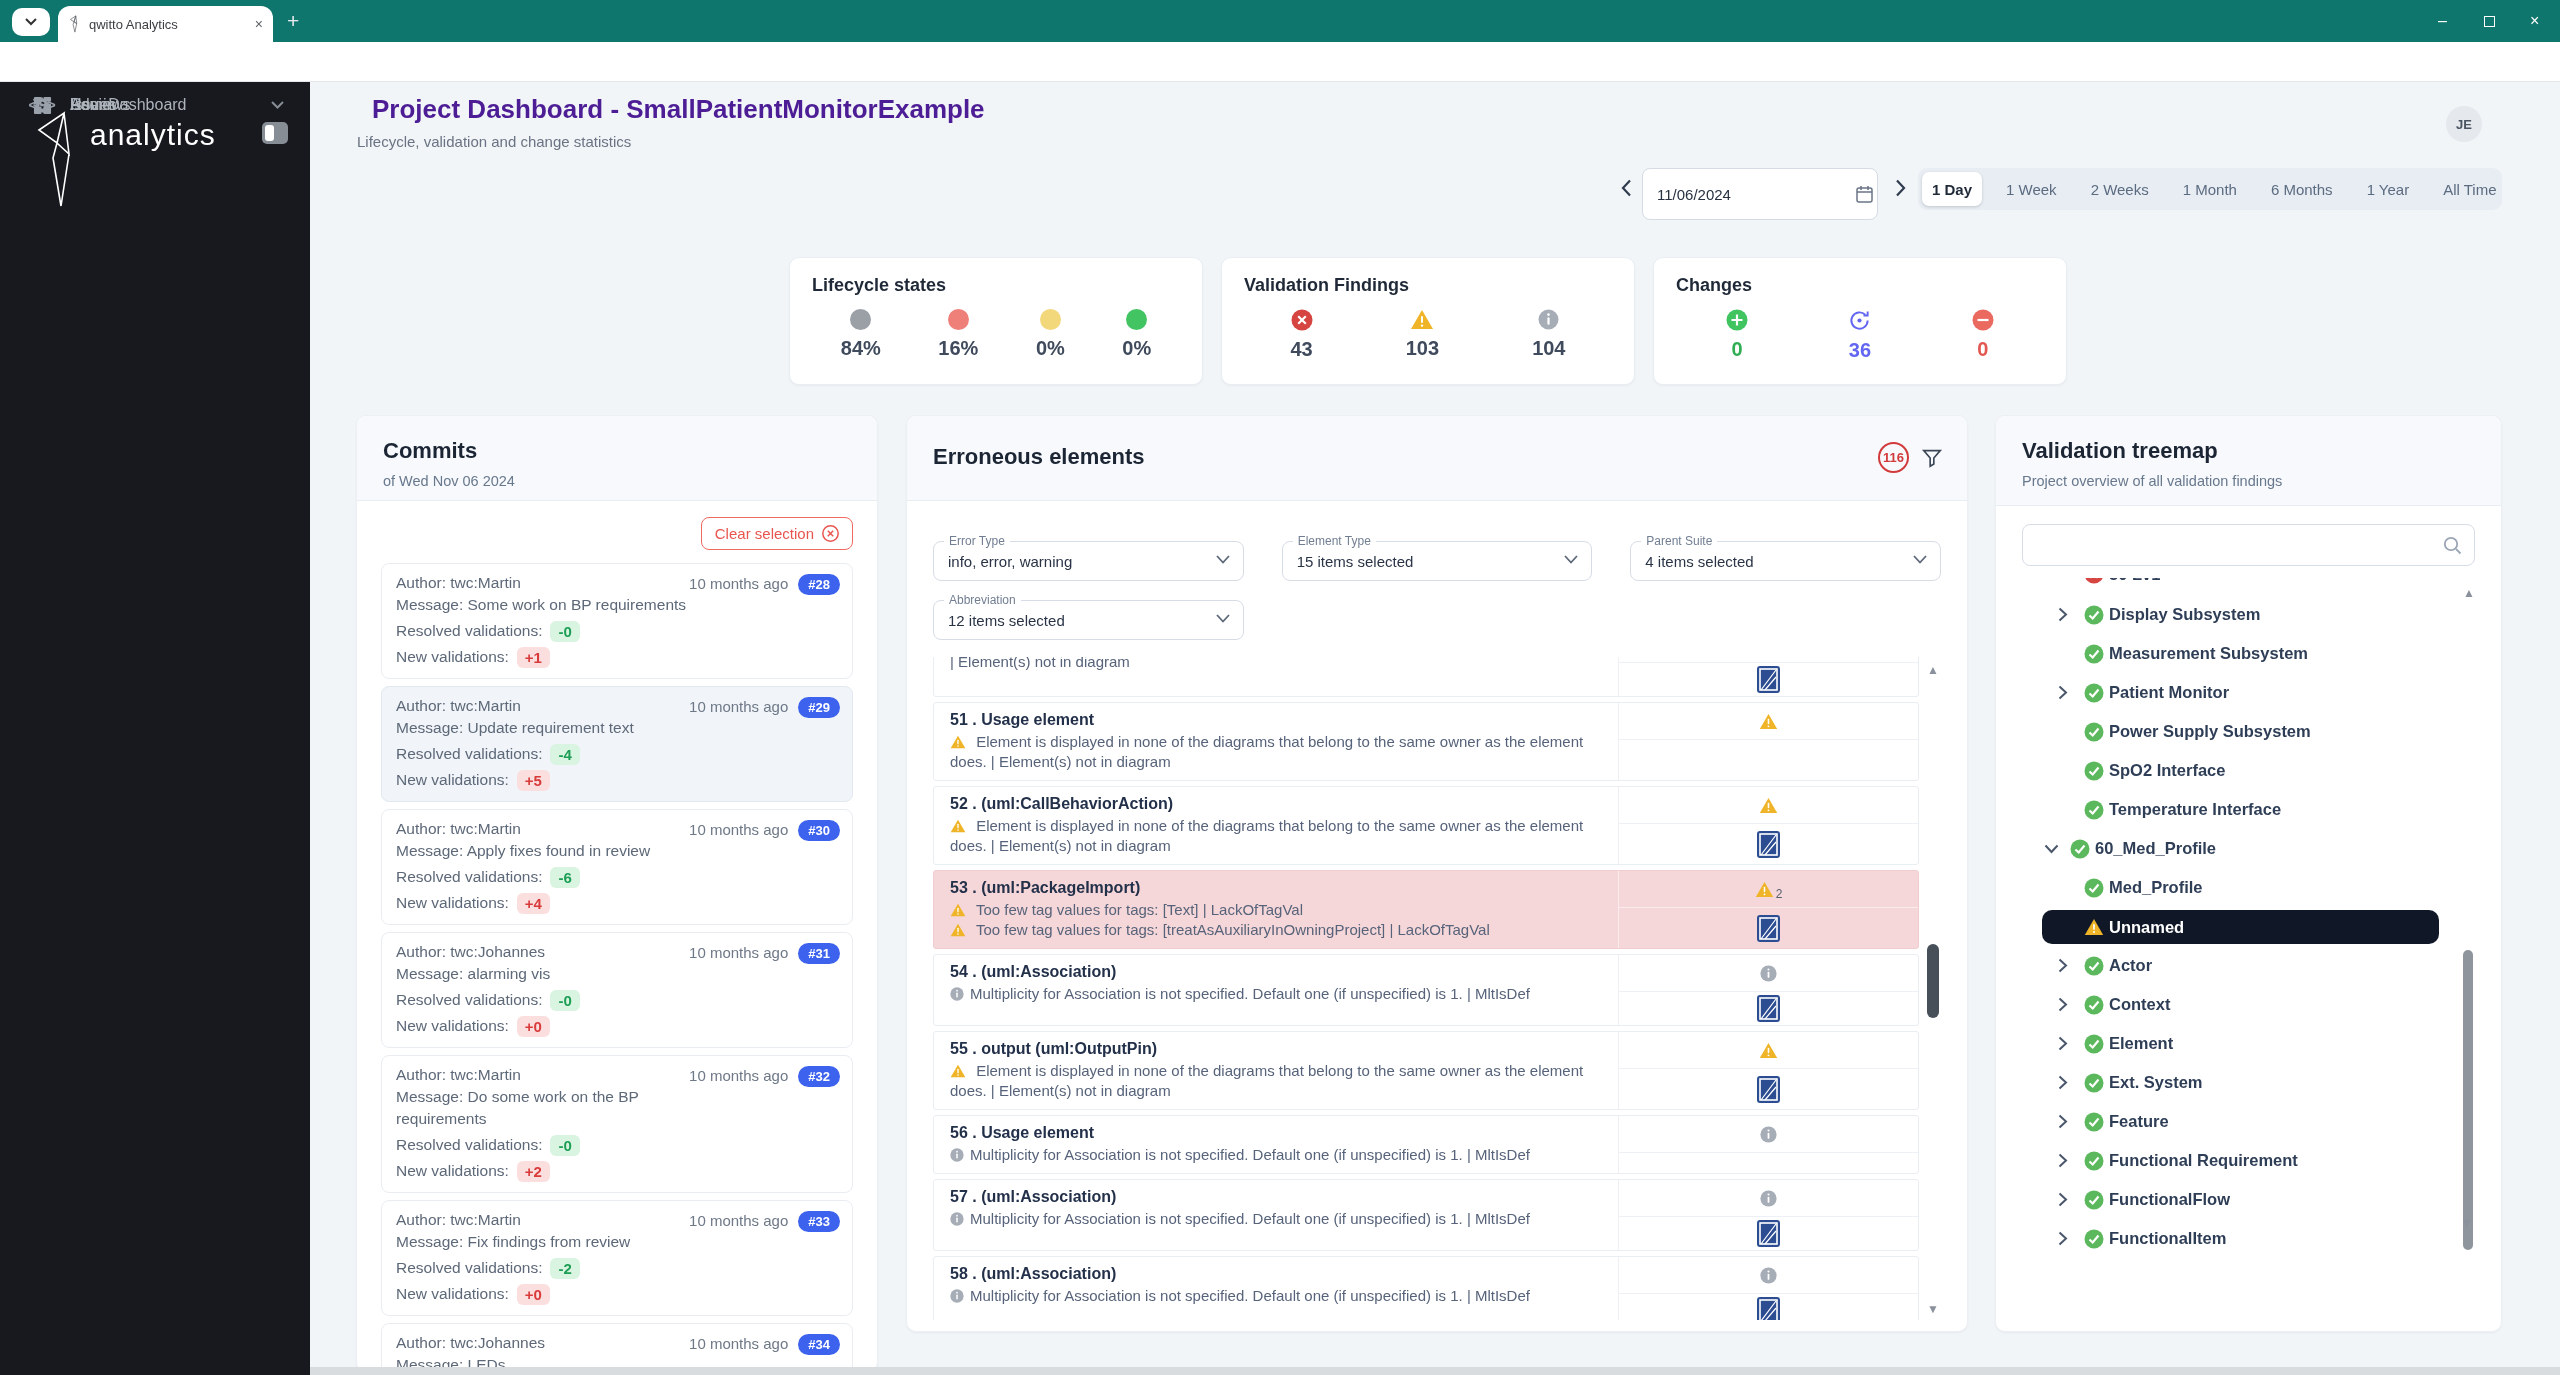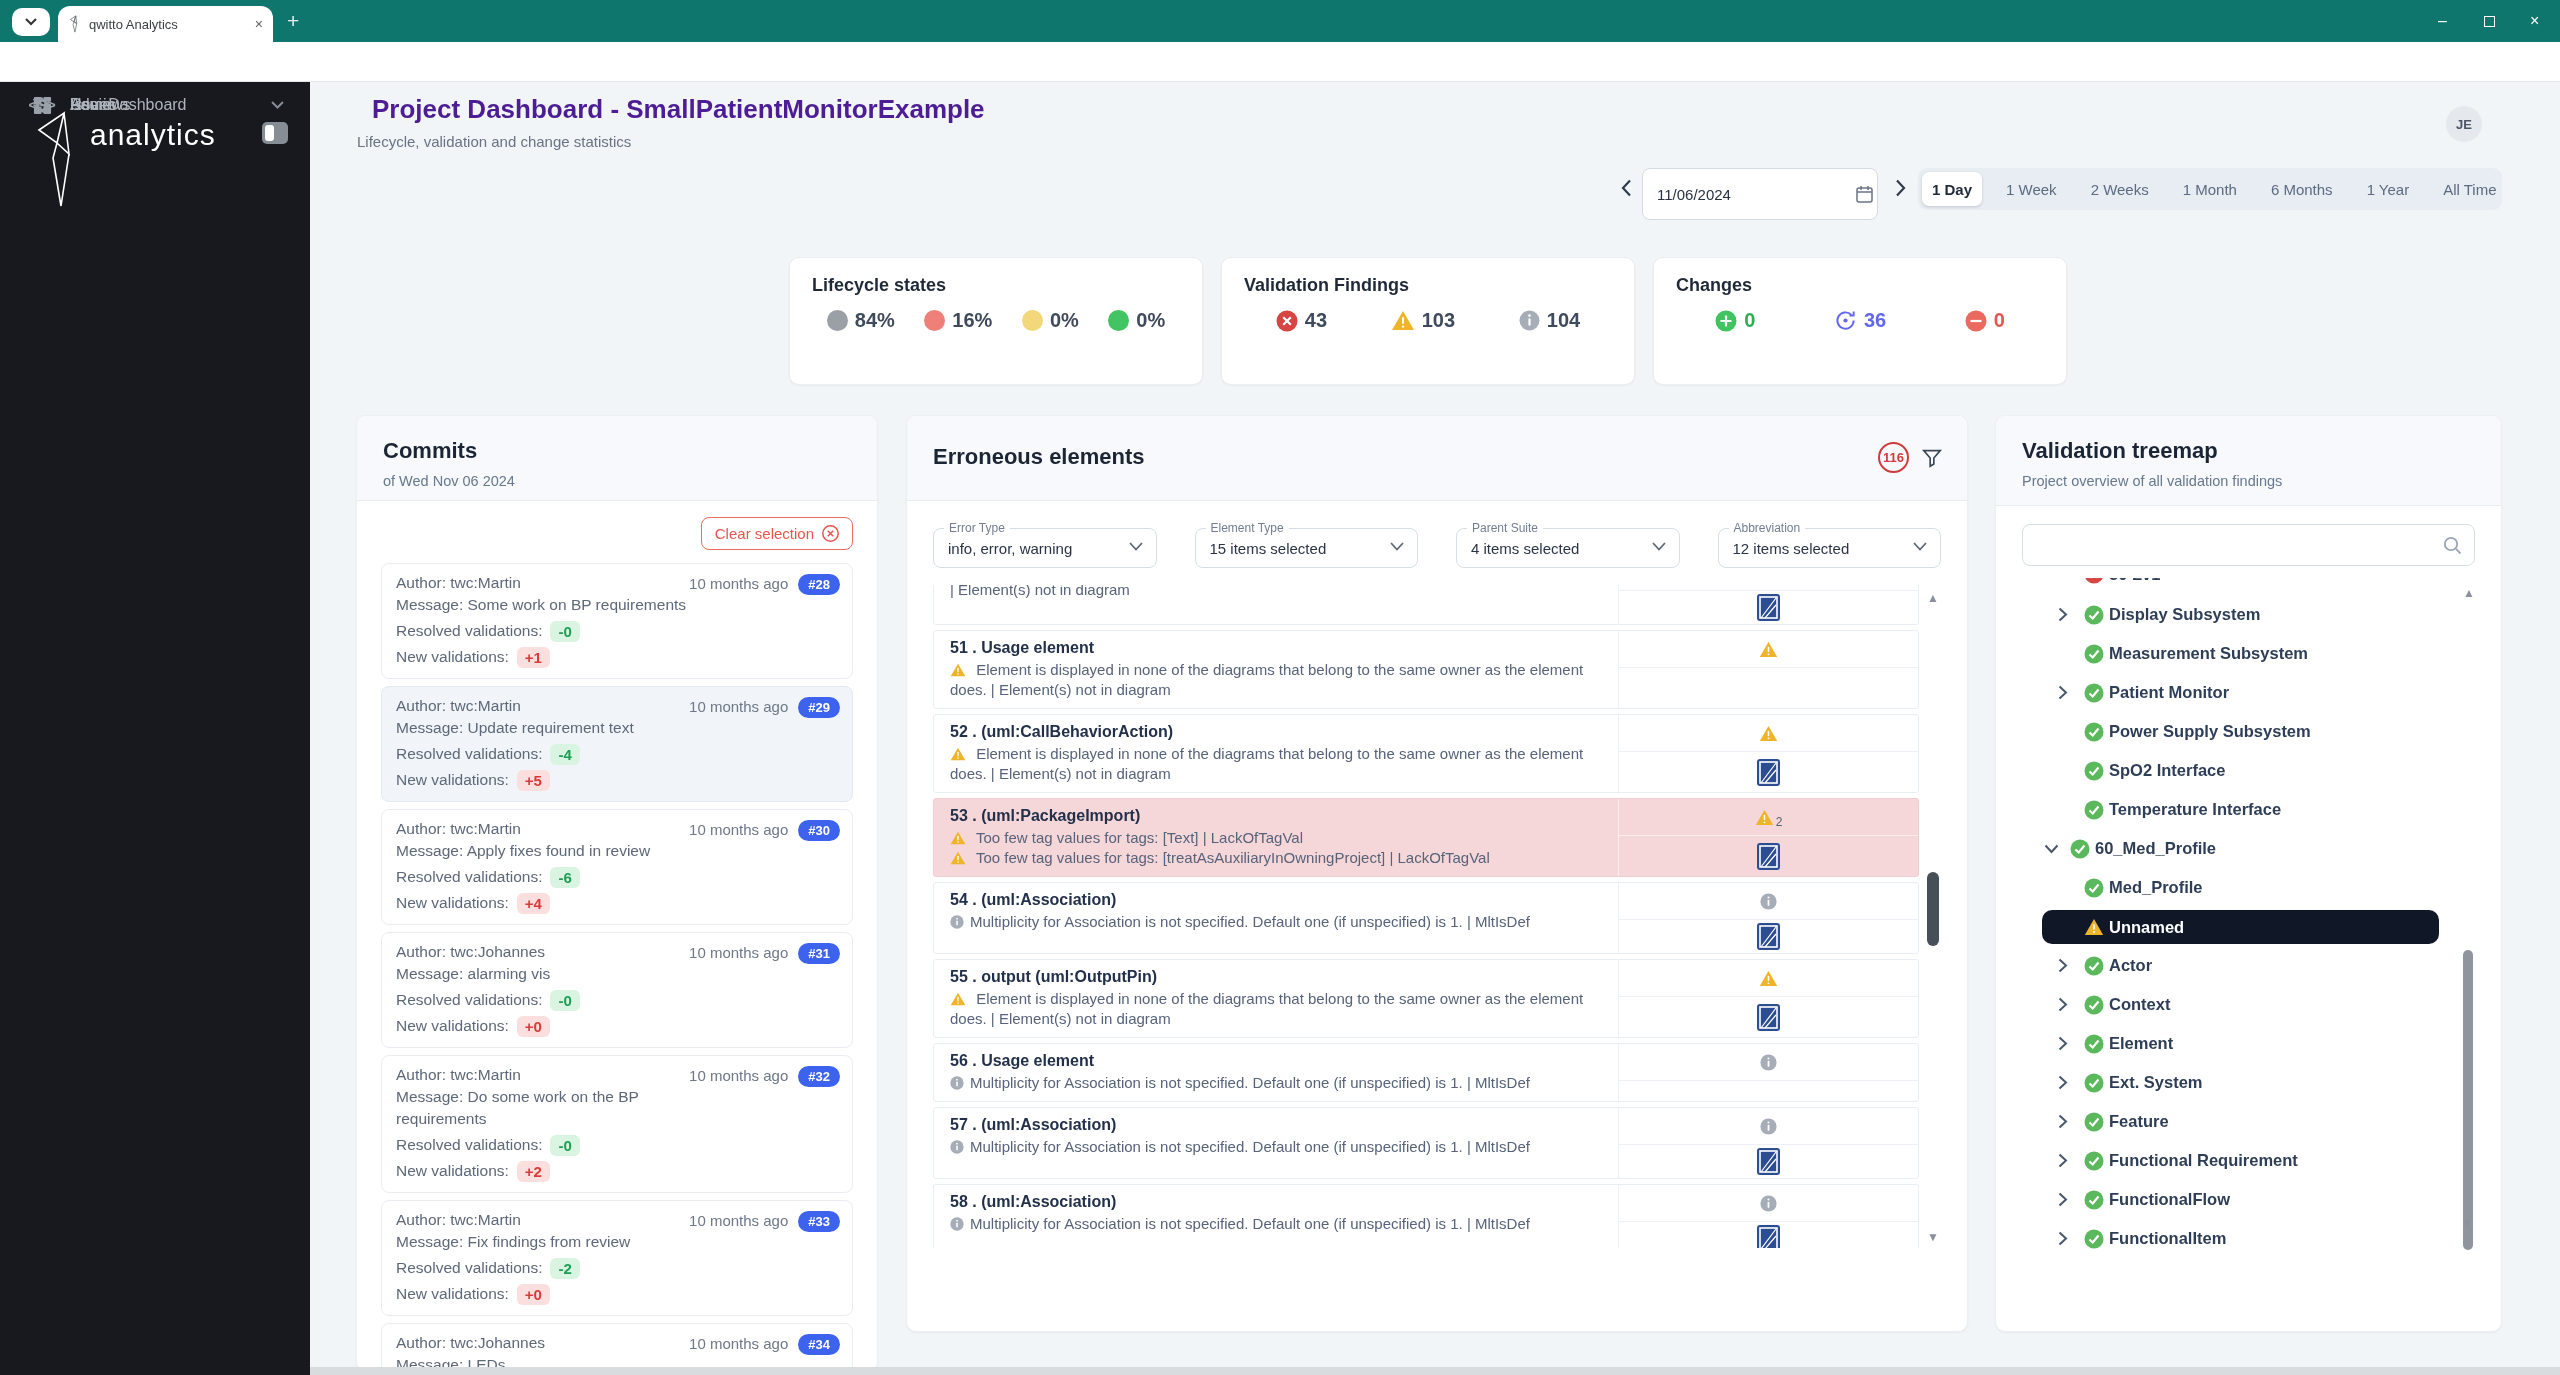--- a/index.html
+++ b/index.html
@@ -47,21 +47,21 @@
   .date-box input{border:none;outline:none;font-size:15px;color:#273142;flex:1;font-family:"Liberation Sans",sans-serif;background:transparent}
   .seg{position:absolute;left:1918px;top:168px;width:584px;height:42px;background:#e8edf4;border-radius:9px;display:flex;align-items:center;padding:4px;gap:14px}
   .seg-btn{flex:1;height:34px;border:none;background:transparent;color:#5b6b80;font-size:15px;border-radius:7px;display:flex;align-items:center;justify-content:center;white-space:nowrap;font-family:"Liberation Sans",sans-serif;padding:0 10px}
   .seg-btn.active{background:#fff;color:#1f2937;font-weight:700;box-shadow:0 1px 3px rgba(16,24,40,.18)}
 
   
   .cards{position:absolute;left:789px;top:257px;width:1278px;height:128px;display:flex;gap:18px}
   .card{flex:1;background:#fff;border:1px solid #eaeef3;border-radius:10px;box-shadow:0 1px 2px rgba(16,24,40,.05);padding:17px 22px 14px}
   .card-title{font-size:18px;font-weight:700;color:#1f2937;margin-bottom:13px}
   .stat-row{display:flex;justify-content:space-around;align-items:flex-start}
-  .stat{display:flex;align-items:center;gap:7px}
+  .stat{display:flex;flex-direction:column;align-items:center;gap:7px}
   .dot{width:21px;height:21px;border-radius:50%}
   .stat-val{font-size:20px;font-weight:600;color:#3f4a5c}
   .impact-grid{display:flex;height:64px}
   .impact-col{flex:1;padding-top:2px}
   .impact-col.right{border-left:1px solid #e5e9ef;padding-left:22px}
   .impact-label{font-size:13.5px;color:#6b7683}
   .impact-val{font-size:15px;color:#3f4a5c;margin-top:10px}
   .impact-val.link{color:#5a5fd8}
 
   
@@ -85,21 +85,21 @@
   .c-badge{font-size:15px;font-weight:700;border-radius:6px;padding:2px 8px}
   .c-badge.green{background:#d9f4e0;color:#1d9e55}
   .c-badge.red{background:#fbdede;color:#d93b3b}
   .c-right{position:absolute;top:9px;right:12px;display:flex;align-items:flex-start;gap:10px}
   .c-time{font-size:15px;color:#6e7887;line-height:22px}
   .c-num{background:#3d63ee;color:#fff;font-size:13px;font-weight:700;border-radius:999px;padding:3px 10px;margin-top:1px}
 
   
   .err-head-right{position:absolute;right:24px;top:26px;display:flex;align-items:center;gap:12px}
   .count-badge{width:31px;height:31px;border:2px solid #d23b3b;border-radius:50%;color:#d23b3b;font-size:13px;font-weight:700;display:flex;align-items:center;justify-content:center}
-  .filters{display:grid;grid-template-columns:1fr 1fr 1fr 1fr;column-gap:38px;row-gap:19px;margin-top:7px}
+  .filters{display:grid;grid-template-columns:1fr 1fr 1fr;column-gap:38px;row-gap:19px;margin-top:20px}
   .fbox{position:relative;height:40px;border:1px solid #d7dde6;border-radius:8px;background:#fff;display:flex;align-items:center;padding:0 40px 0 14px}
   .flabel{position:absolute;top:-8px;left:10px;background:#fff;padding:0 5px;font-size:12px;color:#717e92}
   .fvalue{font-size:15px;color:#2a3446;white-space:nowrap;overflow:hidden}
   .fchev{position:absolute;right:13px;top:13px}
   .err-list{margin-top:17px;height:663px;overflow:hidden;position:relative;padding-right:22px}
   .err-row{display:flex;border:1px solid #e9eef3;border-radius:3px;margin-bottom:5px;background:#fff;min-height:48px}
   .err-row.has-icon{min-height:72px}
   .err-row.partial{margin-top:-32px}
   .err-row.highlight{background:#f6d7d9;border-color:#f0cdd0}
   .er-text{flex:1;padding:6px 16px 8px;min-width:0}

